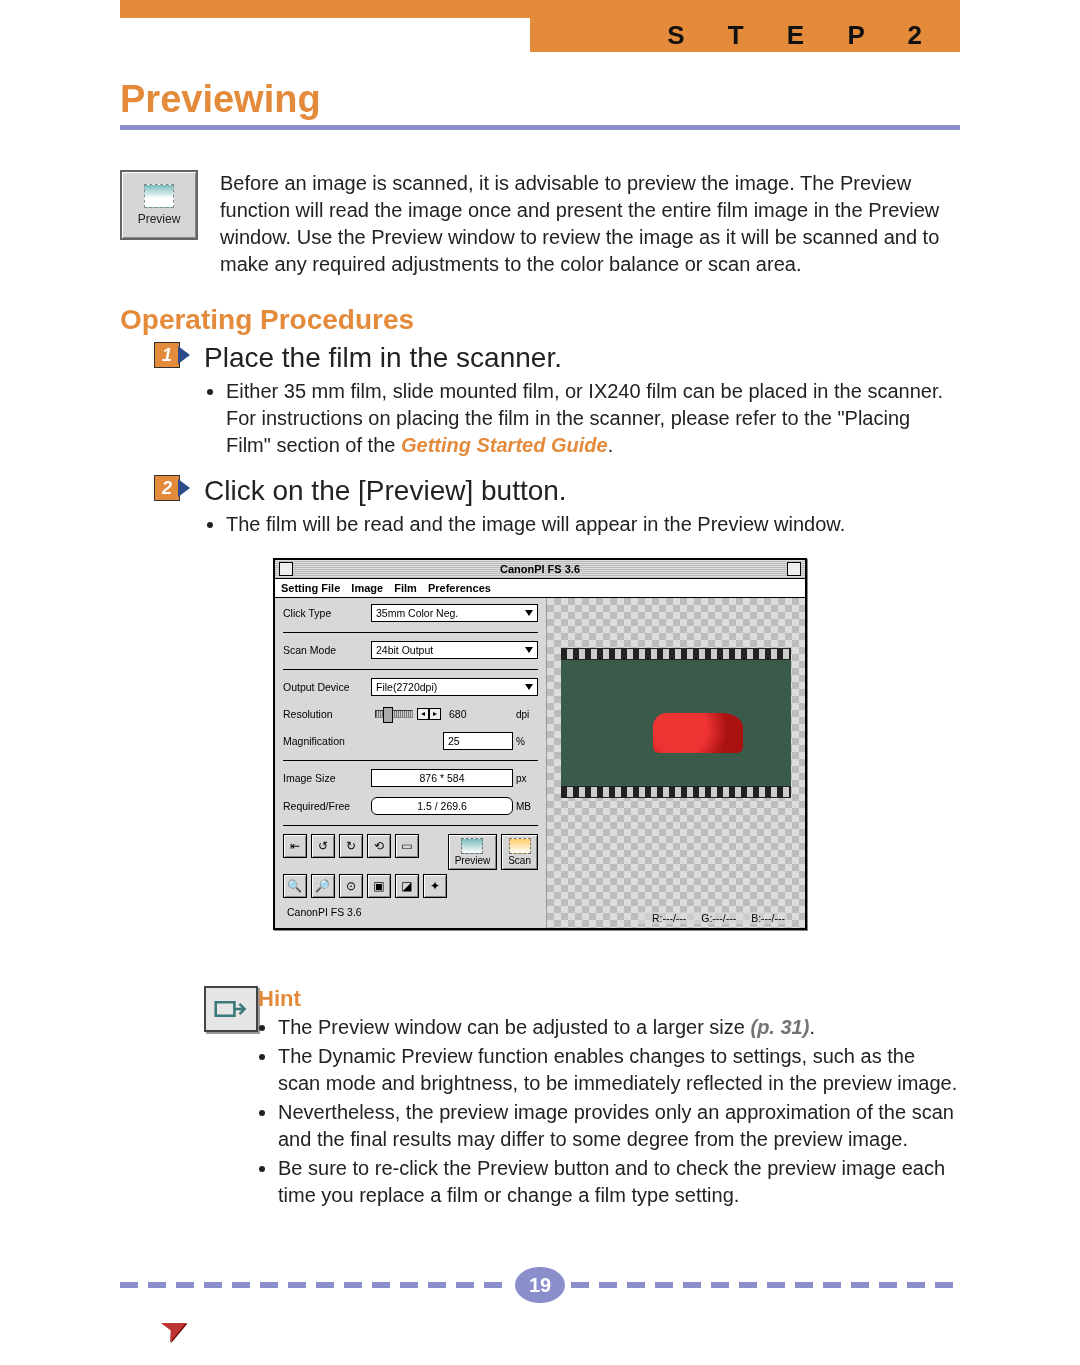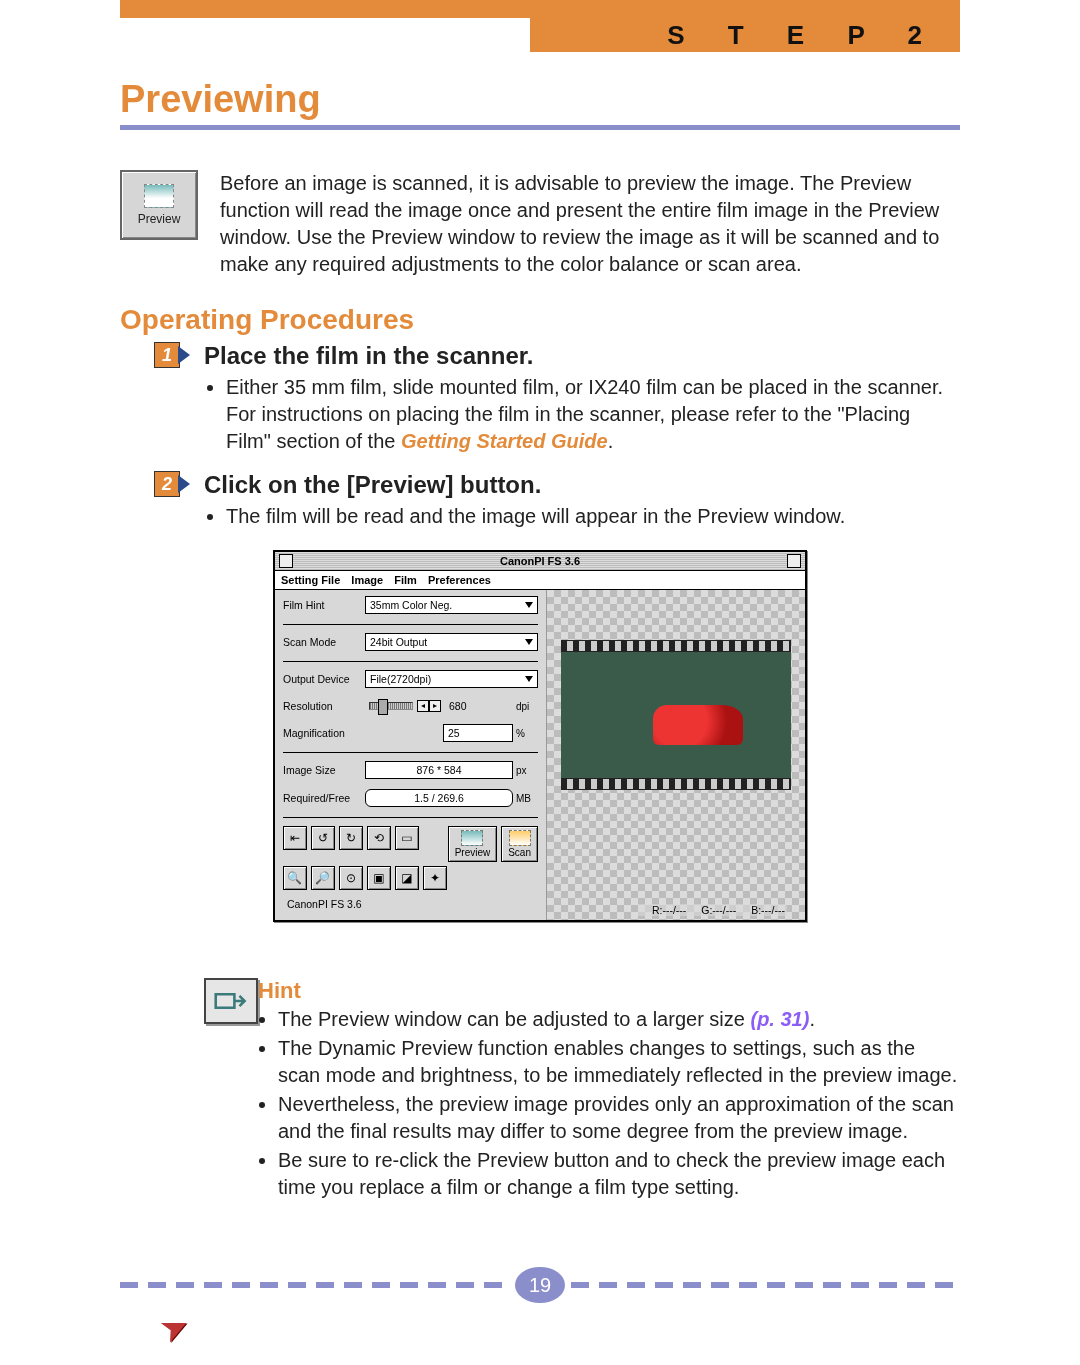--- a/index.html
+++ b/index.html
@@ -115,22 +115,22 @@
     position: absolute;
     left: 24px;
     top: 4px;
     width: 0;
     height: 0;
     border-top: 9px solid transparent;
     border-bottom: 9px solid transparent;
     border-left: 12px solid #2a4a8a;
   }
   .step-body .step-head {
-    font-weight: 700;
-    font-size: 24px;
+    font-weight: 400;
+    font-size: 28px;
   }
   .step-body ul {
     margin: 4px 0 0 0;
     padding-left: 22px;
     font-size: 20px;
     line-height: 1.35;
   }
   .step-body ul li { margin-bottom: 2px; }
   .em-ref { color: #e38b3a; font-style: italic; font-weight: 700; }
 
@@ -184,20 +184,21 @@
     flex:1;
     height: 16px;
     background:#fff;
     border:1px solid #000;
     font-size:10.5px;
     padding: 0 4px;
     display:flex;
     align-items:center;
     justify-content:space-between;
     position:relative;
+    margin-left:6px;
   }
   .form-row .ctrl.small { max-width: 60px; margin-left:auto;}
   .form-row .ctrl .dd {
     width:0;height:0;border-left:4px solid transparent;border-right:4px solid transparent;border-top:6px solid #000;
   }
   .form-row .unit { width:22px; font-size:10px; padding-left:3px;}
   .slider-row .ctrl{ background:#d8d8d8; border:none;}
   .slider-row .track{ flex:1; height:6px; background:repeating-linear-gradient(90deg,#777,#777 1px,#ccc 1px,#ccc 2px); border:1px inset #888; position:relative;}
   .slider-row .thumb{ position:absolute; left:20%; top:-4px; width:8px; height:14px; background:#aaa;border:1px solid #000;}
   .stepper{ display:flex; margin-left:4px;}
@@ -262,37 +263,37 @@
     display:flex;align-items:center;justify-content:center;
     box-shadow: 2px 2px 0 #999;
     flex:0 0 auto;
   }
   .hint-icon svg{ width:34px;height:24px;}
   .hint-body h3{
     color:#e38b3a; font-size:22px; margin:0 0 2px 0; font-weight:700;
   }
   .hint-body ul{ margin:0; padding-left:20px; font-size:20px; line-height:1.35;}
   .hint-body li{ margin-bottom:2px;}
-  .page-ref{ color:#8b5cf6; font-style:italic; font-weight:600;}
+  .page-ref{ color:#737373; font-style:italic; font-weight:600;}
 
   
   .footer{
     position:absolute;
     left:120px; right:120px;
     bottom:62px;
     display:flex; align-items:center;
   }
   .dash-line{
     flex:1;
     height:6px;
     background: repeating-linear-gradient(90deg,#8a8ecb 0 18px, transparent 18px 28px);
   }
   .page-number-badge{
     width:50px;height:36px;border-radius:50%/50%;
-    background:#8a8ecb;color:#fff;font-weight:400;font-size:20px;
+    background:#8a8ecb;color:#fff;font-weight:700;font-size:20px;
     display:flex;align-items:center;justify-content:center;
     margin:0 6px;
   }
 </style>
 </head>
 <body>
 
 <div class="top-bar"></div>
 <div class="step-banner">S T E P     2</div>
 
@@ -347,21 +348,21 @@
     </div>
     <div class="shot-menubar">
       <span>Setting File</span>
       <span>Image</span>
       <span>Film</span>
       <span>Preferences</span>
     </div>
     <div class="shot-body">
       <div class="shot-left">
         <div class="form-row">
-          <div class="lbl">Film Hint</div>
+          <div class="lbl">Click Type</div>
           <div class="ctrl">
             <span>35mm Color Neg.</span>
               <span class="dd"></span>
           </div>
         </div>
         <div class="hr-thin"></div>
         <div class="form-row">
           <div class="lbl">Scan Mode</div>
           <div class="ctrl">
             <span>24bit Output</span>

